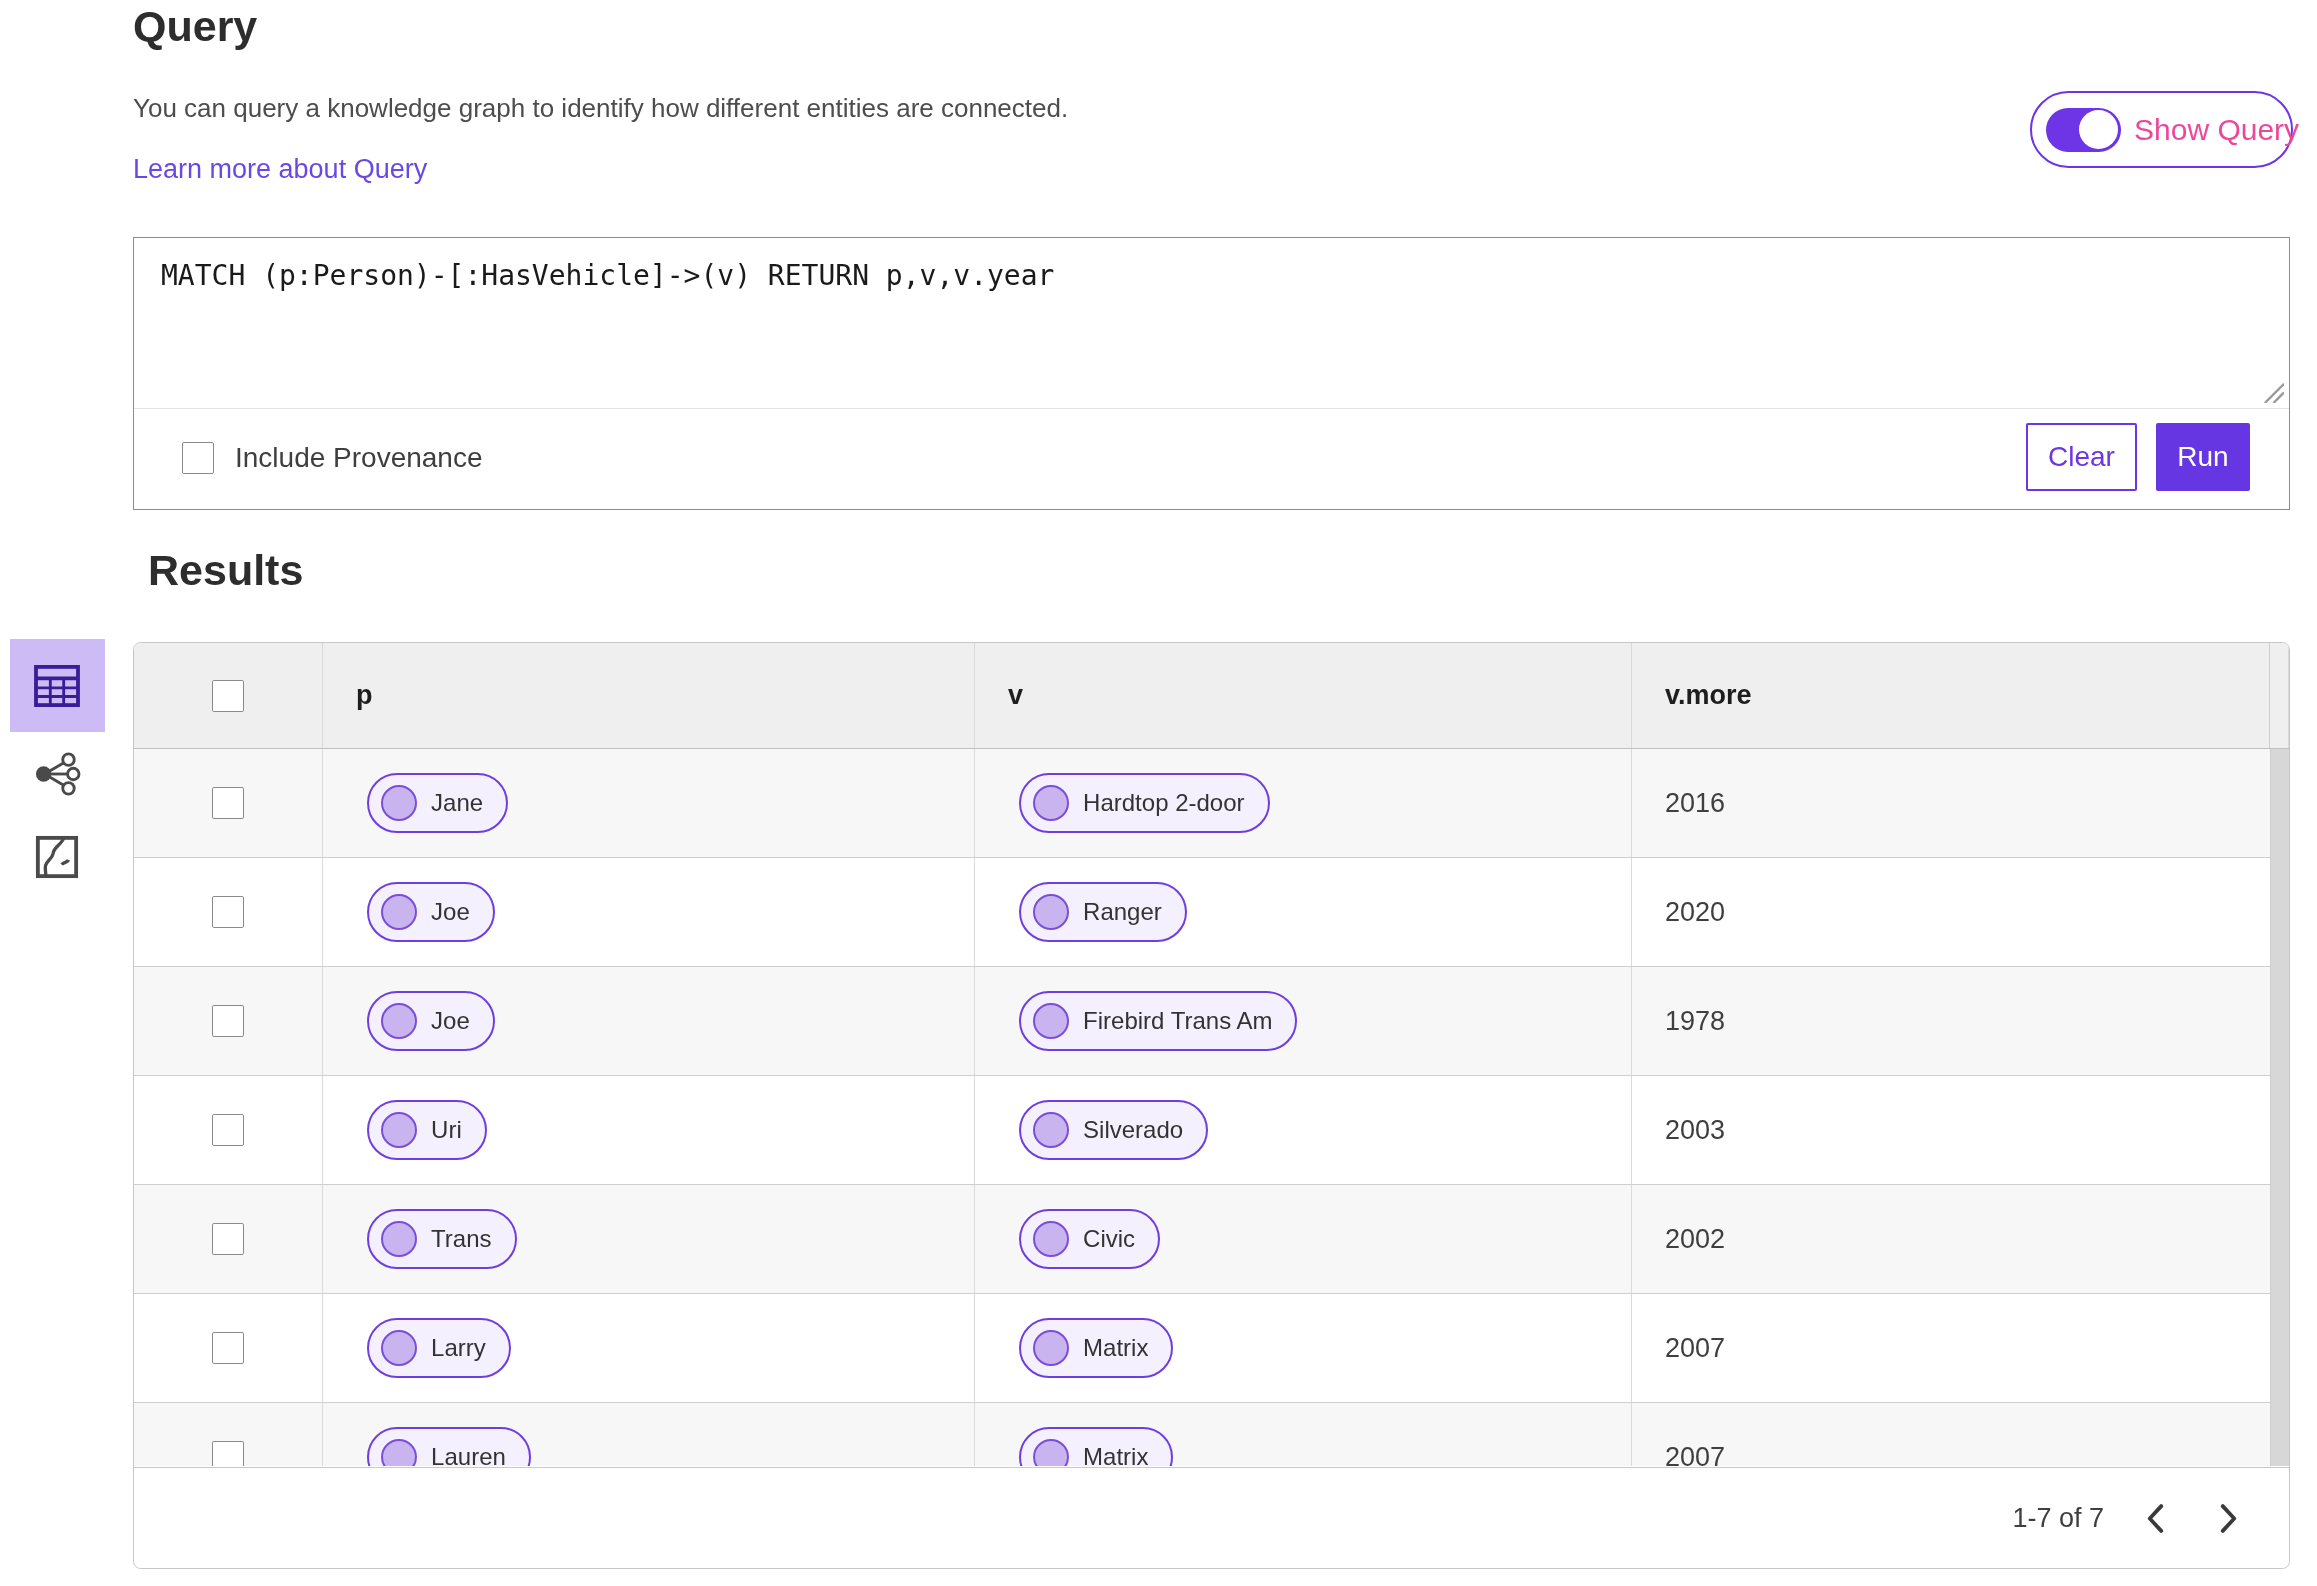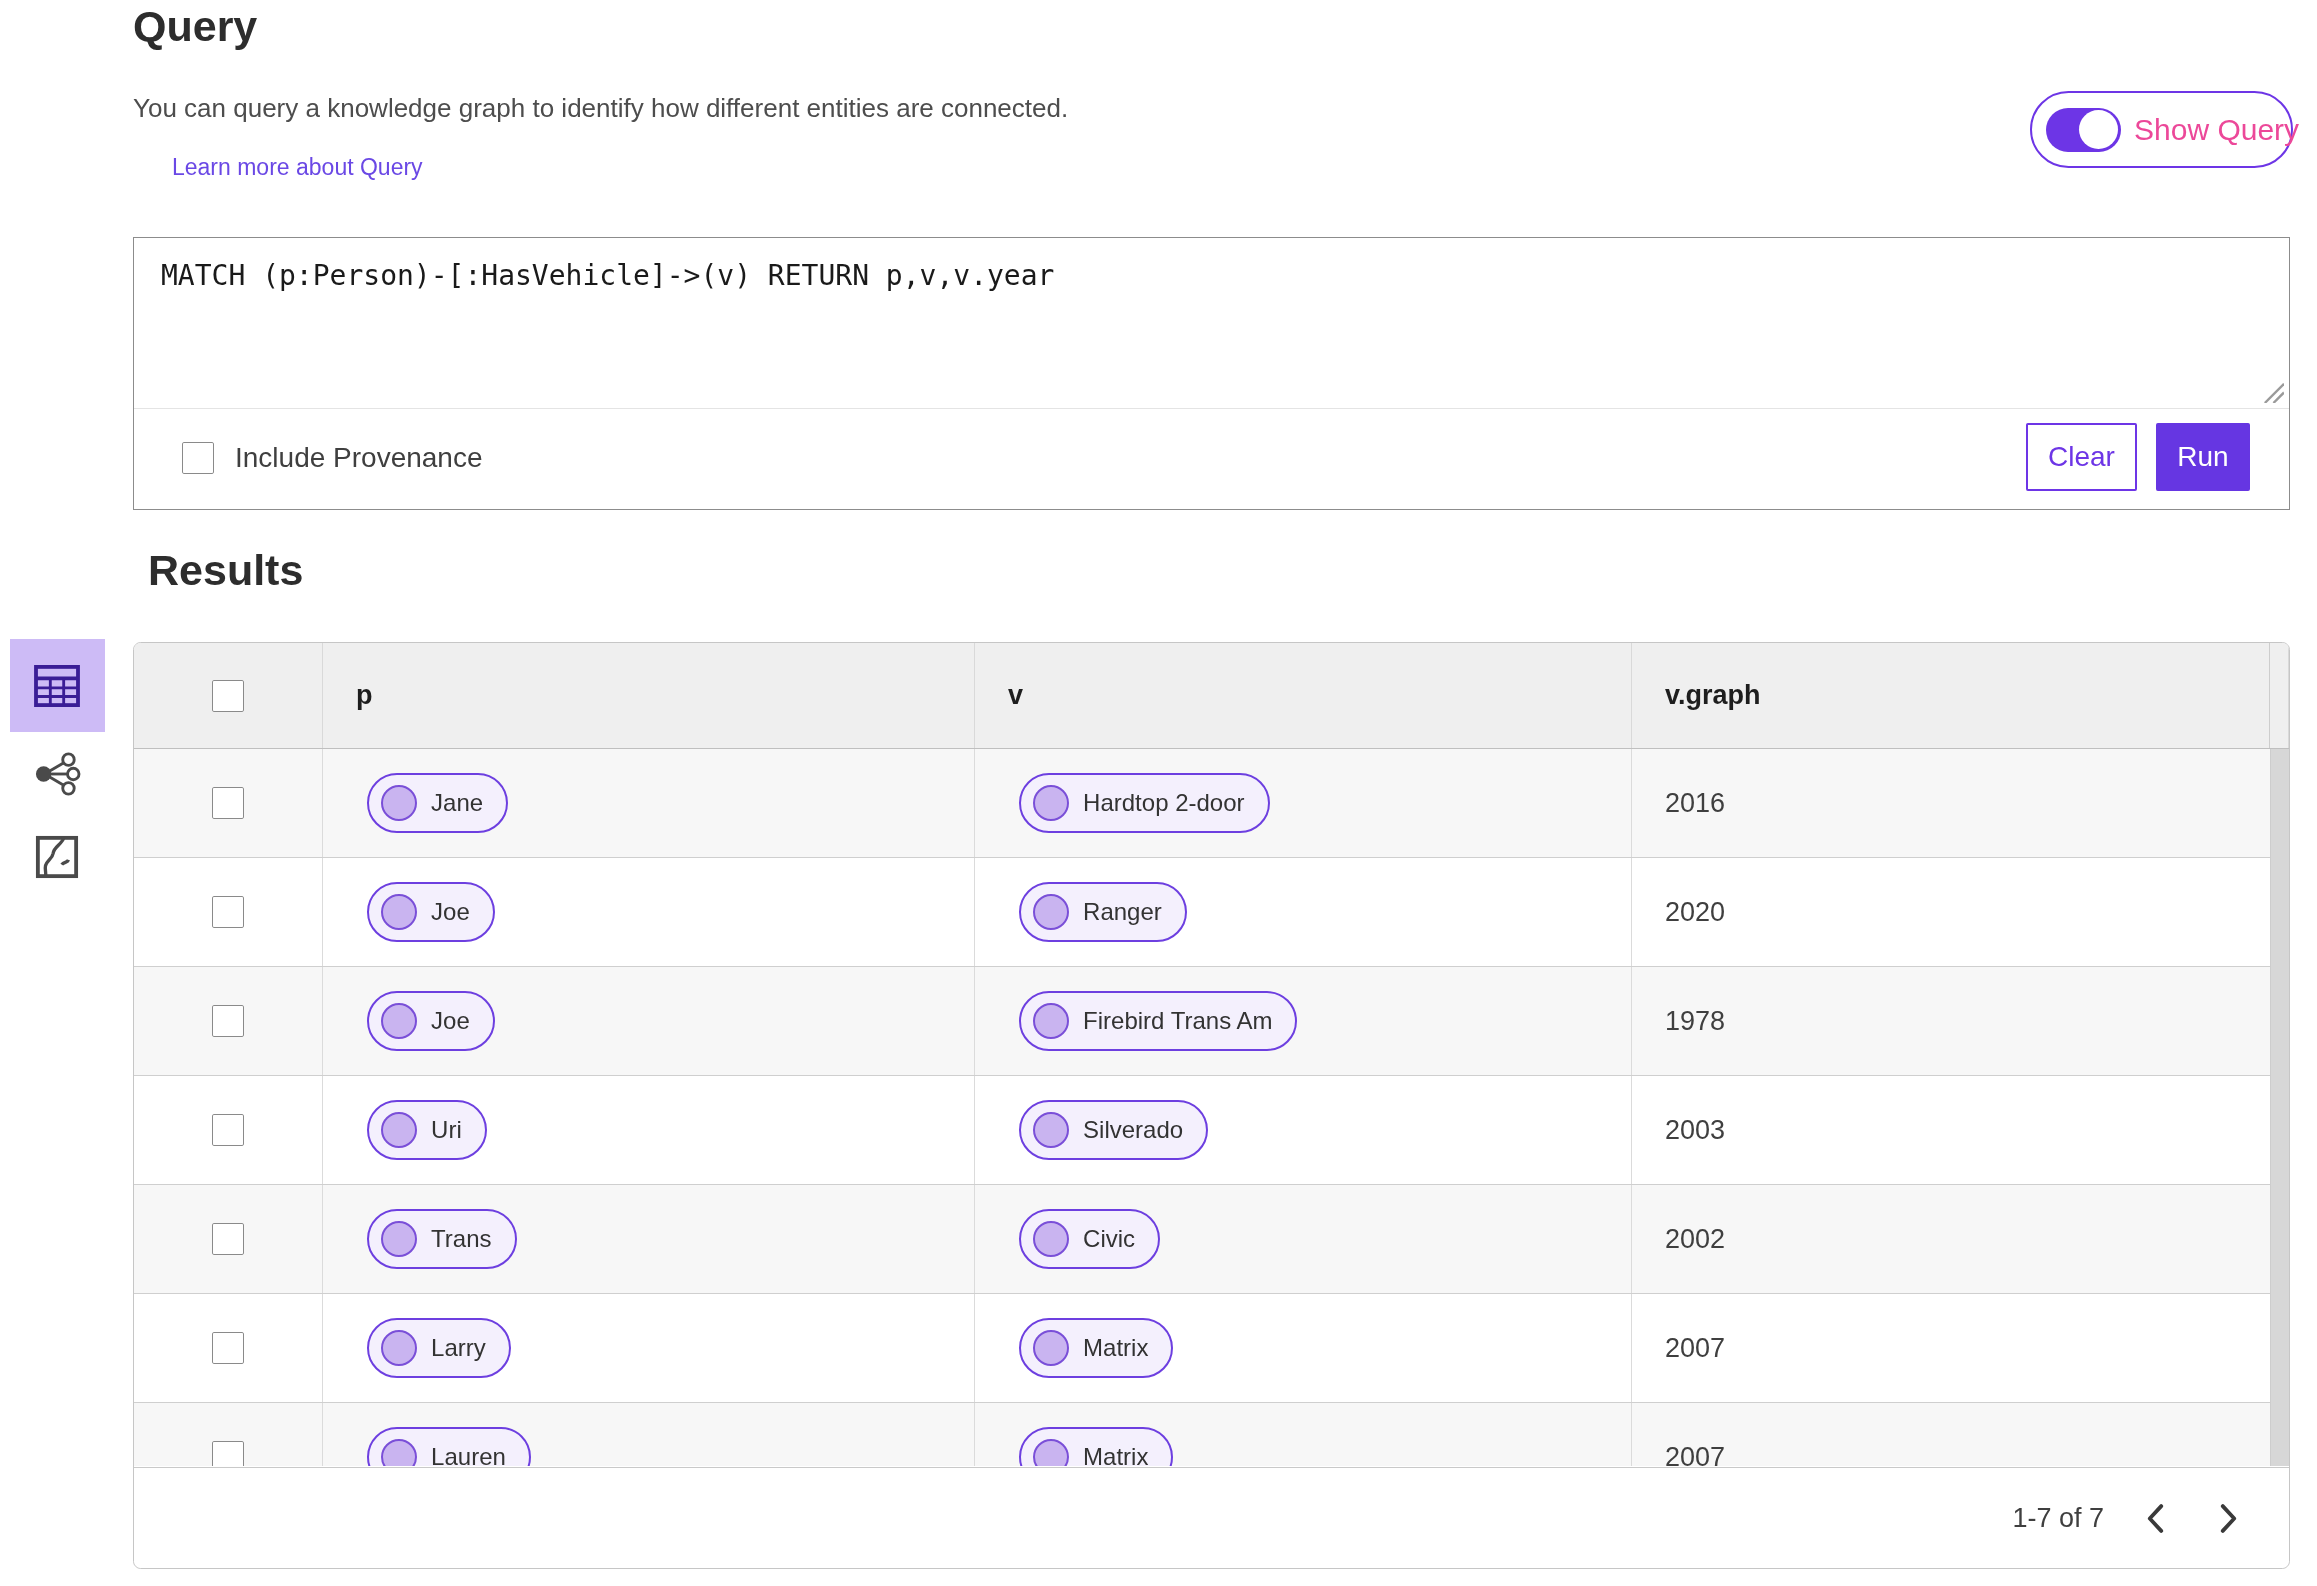--- a/index.html
+++ b/index.html
@@ -3,21 +3,21 @@
 <meta charset="utf-8">
 <style>
   * { margin:0; padding:0; box-sizing:border-box; }
   html,body { background:#ffffff; }
   body { font-family:"Liberation Sans", sans-serif; color:#2f2f2f; }
   .page { position:relative; width:2317px; height:1586px; background:#fff; overflow:hidden; }
 
   
   .query-title { position:absolute; left:133px; top:1.9px; font-size:43px; font-weight:700; color:#2d2d2d; }
   .desc { position:absolute; left:133px; top:93px; font-size:26px; color:#4d4d4d; }
-  .learn-link { position:absolute; left:133px; top:154px; font-size:23px; color:#6a48e5; cursor:pointer;margin-left:39px; }
+  .learn-link { position:absolute; left:133px; top:154px; font-size:27px; color:#6a48e5; cursor:pointer; }
 
   .show-query { position:absolute; left:2030px; top:91px; width:263px; height:77px;
     border:2.9px solid #6d35e6; border-radius:39px; background:#fff;
     display:flex; align-items:center; padding:0 19.3px 0 13.5px; gap:13.5px; cursor:pointer; }
   .toggle { position:relative; width:75px; height:44px; border-radius:22px; background:#6d35e6; flex:0 0 auto; }
   .toggle .knob { position:absolute; right:2.9px; top:2.9px; width:39px; height:39px; border-radius:50%;
     background:#fff; }
   .show-query .lbl { font-size:30px; color:#ec4899; white-space:nowrap; }
 
   
@@ -145,21 +145,21 @@
     </div>
   </div>
 
   <div class="results-panel">
     <div class="thead">
       <div class="hcell hc-check">
           <span class="checkbox"></span>
         </div>
       <div class="hcell">p</div>
       <div class="hcell">v</div>
-      <div class="hcell">v.graph</div>
+      <div class="hcell">v.more</div>
       <div class="hscroll-sep"></div>
     </div>
 
     <div class="tbody">
 
       <div class="trow">
         <div class="cell c-check">
             <span class="checkbox"></span>
           </div>
         <div class="cell c-pill">

